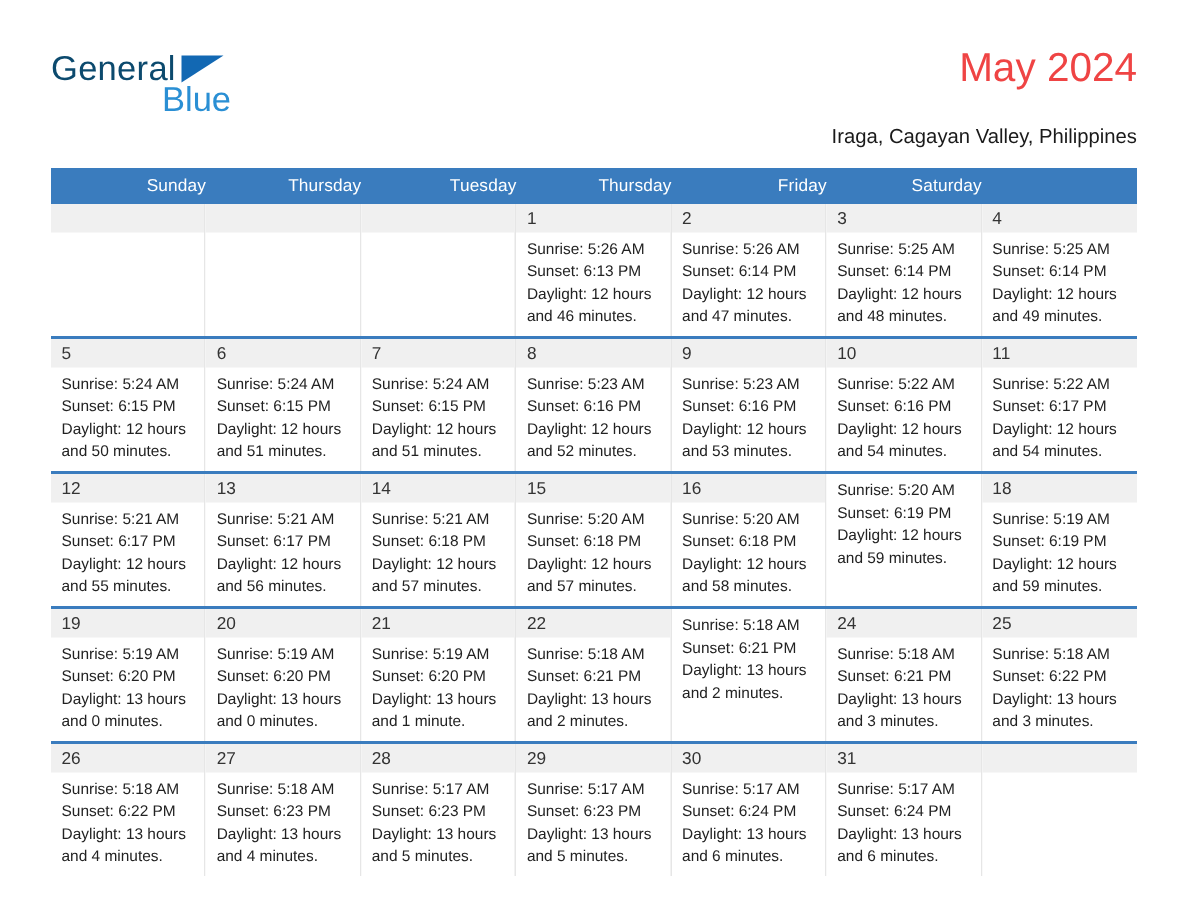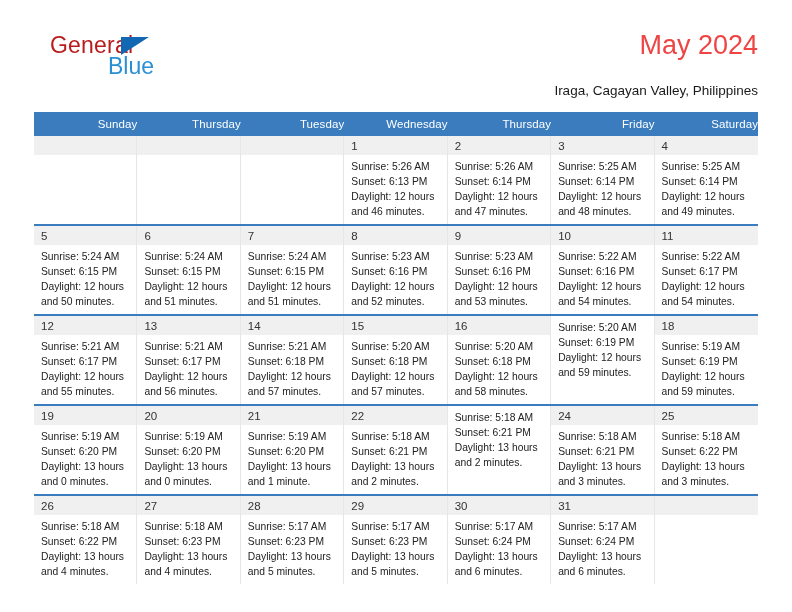--- a/index.html
+++ b/index.html
@@ -16,25 +16,25 @@
   
   .top {
     display: flex;
     align-items: flex-start;
     justify-content: space-between;
     padding: 28px 34px 0 34px;
   }
   .logo { position: relative; width: 200px; height: 58px; }
   .logo-general {
     font-size: 23px;
-    color: #b91c1c;
+    color: #0c4a6e;
     letter-spacing: 0.2px;
     line-height: 1;
     position: absolute;
-    top: 6px; left: 16px;
+    top: 6px; left: 0;
   }
   .logo-tri {
     position: absolute;
     top: 9px;
     left: 87px;
     width: 0; height: 0;
     border-left: 28px solid #1268b3;
     border-bottom: 18px solid transparent;
   }
   .logo-blue {
@@ -122,21 +122,20 @@
       <div class="cal-title">May 2024</div>
       <div class="cal-subtitle">Iraga, Cagayan Valley, Philippines</div>
     </div>
   </div>
 
   <div class="calendar">
     <div class="weekdays">
         <div class="weekday">Sunday</div>
         <div class="weekday">Thursday</div>
         <div class="weekday">Tuesday</div>
-        <div class="weekday">Wednesday</div>
         <div class="weekday">Thursday</div>
         <div class="weekday">Friday</div>
         <div class="weekday">Saturday</div>
       </div>
     <div id="weeks-container">
         <div class="week">
           <div class="day-cell empty">
             <div class="day-num-band">
               <span class="day-num"></span>
             </div>

